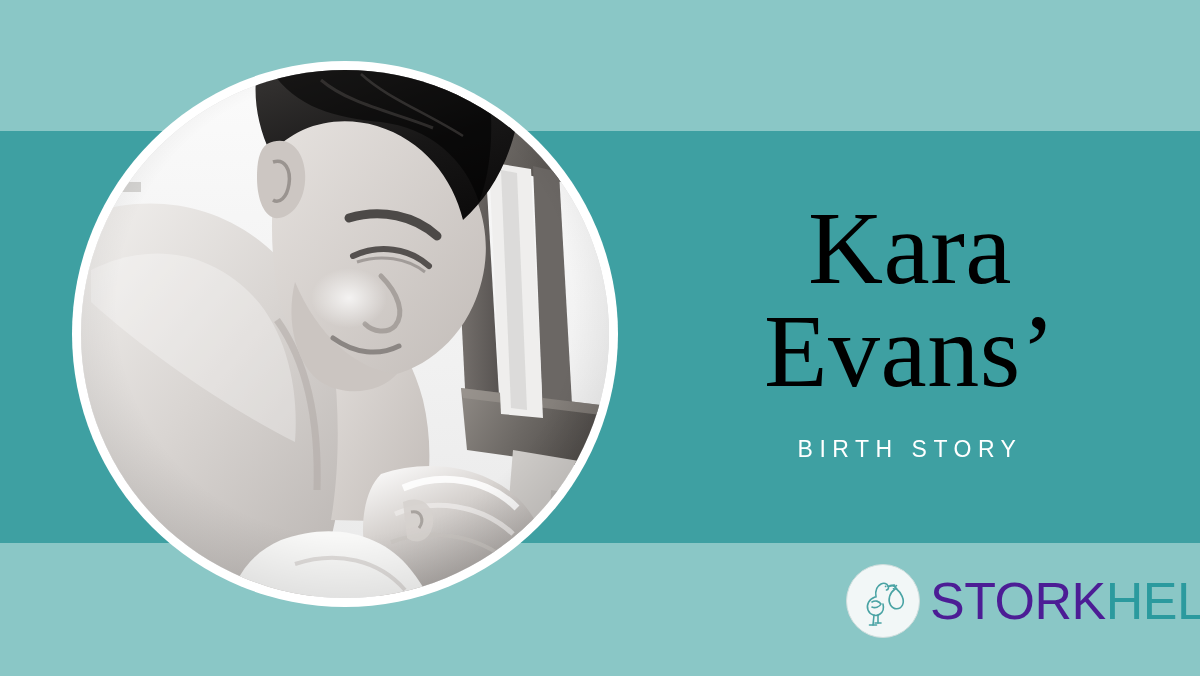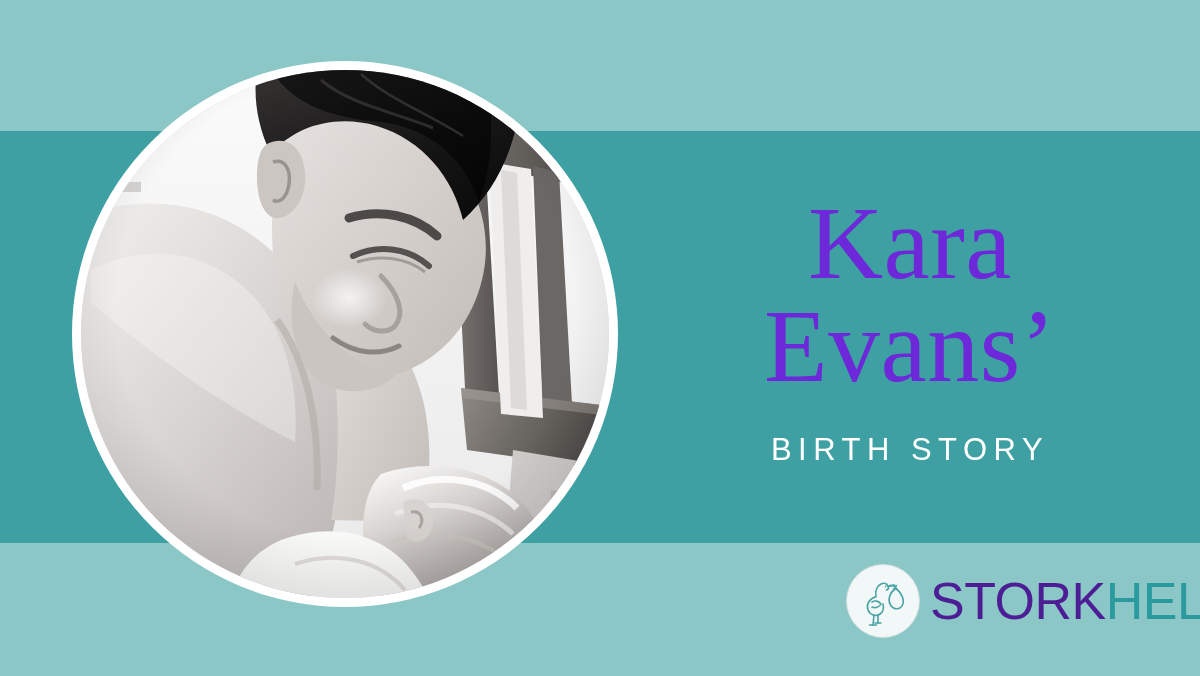--- a/index.html
+++ b/index.html
@@ -67,33 +67,33 @@
     width: 540px;
     height: 360px;
     display: flex;
     flex-direction: column;
     align-items: center;
     justify-content: center;
     text-align: center;
   }
   .title {
     font-family: "Liberation Serif", "DejaVu Serif", serif;
-    color: #6d28d9;
+    color: #000000;
     font-size: 104px;
     line-height: 0.99;
     font-weight: 400;
     letter-spacing: 0.5px;
     margin: 0;
     white-space: pre-line;
   }
   .subtitle {
     margin-top: 34px;
     font-family: "Liberation Sans", sans-serif;
     color: #ffffff;
-    font-size: 31px;
+    font-size: 23px;
     font-weight: 400;
     letter-spacing: 6.5px;
     text-transform: uppercase;
   }
 
   
   .logo {
     position: absolute;
     left: 846px;
     top: 564px;

